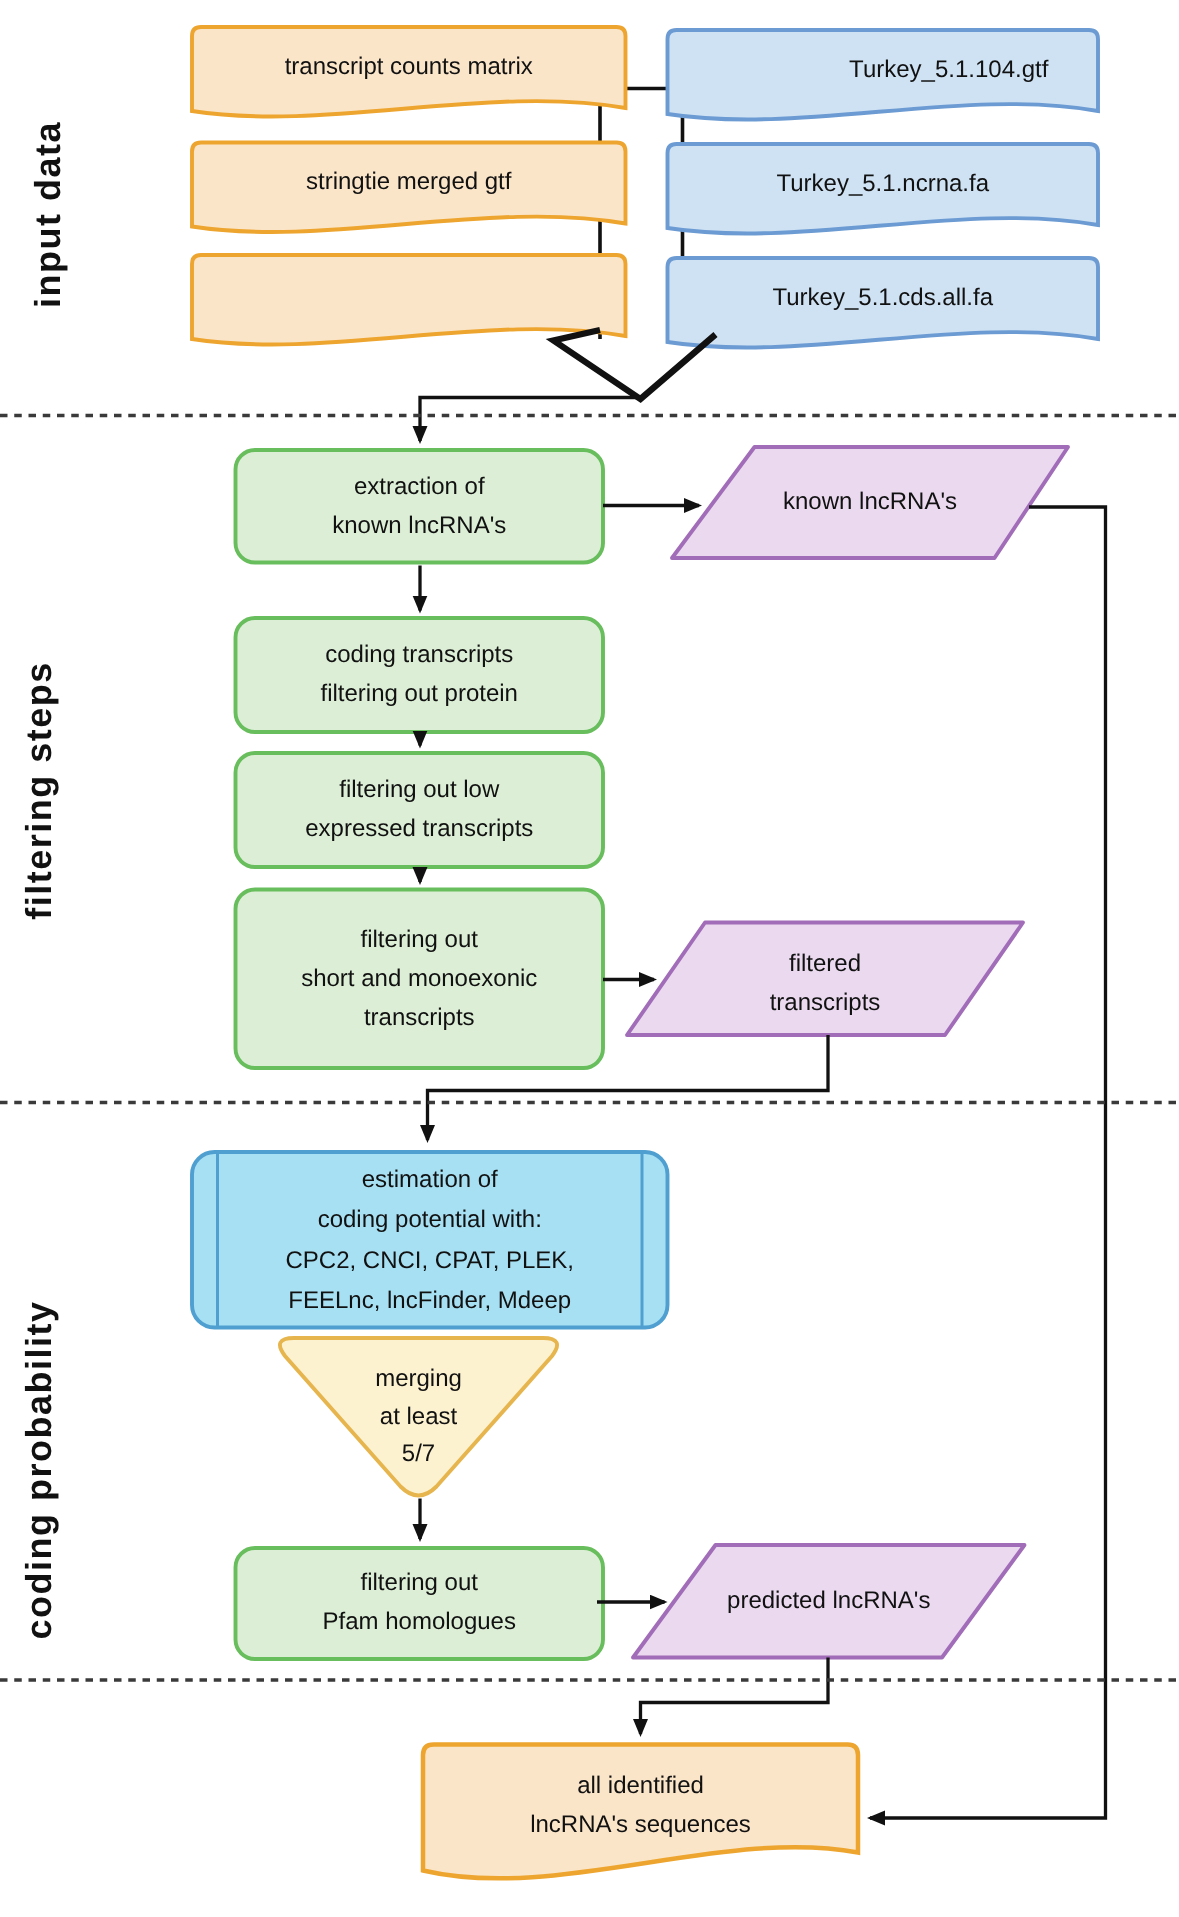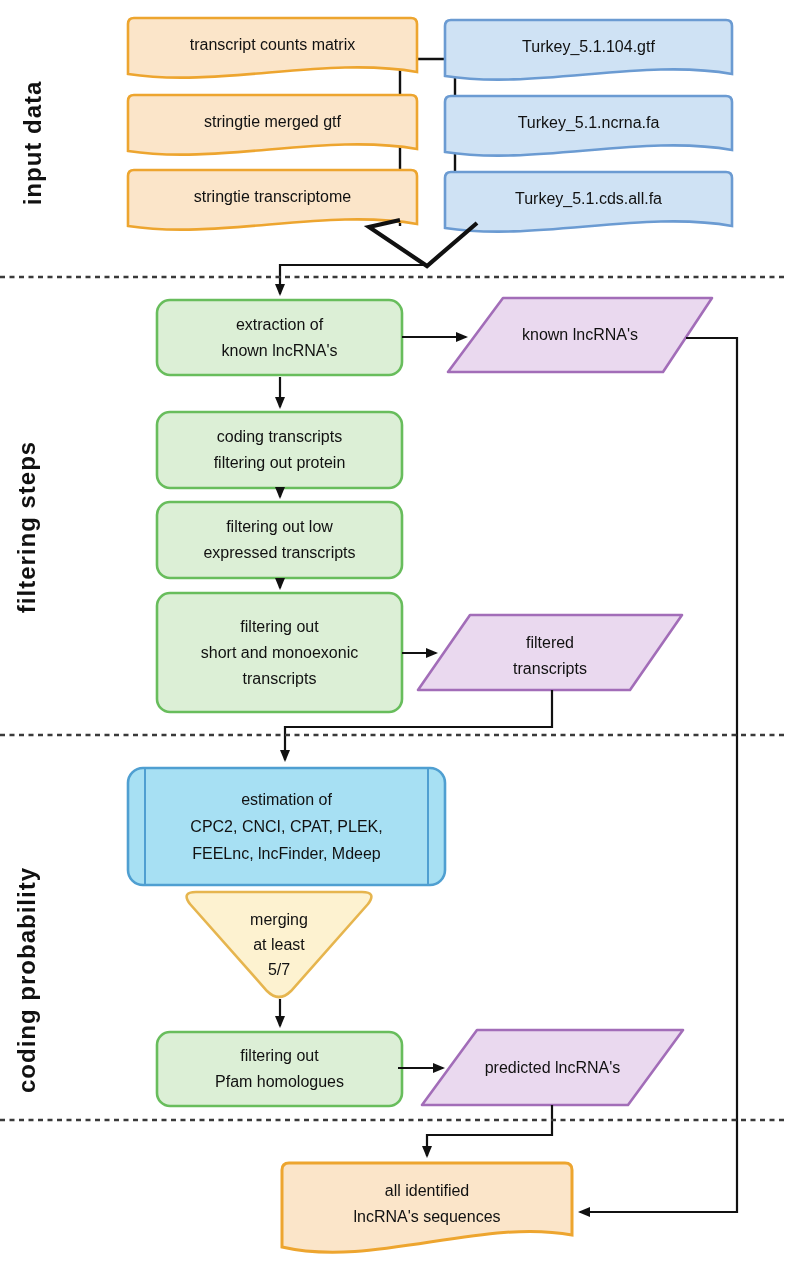--- a/index.html
+++ b/index.html
@@ -97,24 +97,21 @@
   <div class="side-lbl" style="left:-123px;top:965px;width:300px;height:30px;">
     <span>coding probability</span>
   </div>
 
   <div class="lbl" style="left:128px;top:18px;width:289px;height:54px;">
     <div>transcript counts matrix</div>
   </div>
   <div class="lbl" style="left:128px;top:95px;width:289px;height:54px;">
     <div>stringtie merged gtf</div>
   </div>
-  <div class="lbl" style="left:128px;top:170px;width:289px;height:54px;">
-    <div>stringtie transcriptome</div>
-  </div>
-  <div class="lbl" style="left:445px;top:20px;width:287px;height:54px;">
+  <div class="lbl" style="left:445px;top:20px;width:287px;height:54px;padding-left:44px;">
     <div>Turkey_5.1.104.gtf</div>
   </div>
   <div class="lbl" style="left:445px;top:96px;width:287px;height:54px;">
     <div>Turkey_5.1.ncrna.fa</div>
   </div>
   <div class="lbl" style="left:445px;top:172px;width:287px;height:54px;">
     <div>Turkey_5.1.cds.all.fa</div>
   </div>
 
   <div class="lbl" style="left:157px;top:300px;width:245px;height:75px;justify-content:center;">
@@ -137,20 +134,21 @@
     <div>short and monoexonic</div>
     <div>transcripts</div>
   </div>
   <div class="lbl" style="left:418px;top:615px;width:264px;height:82px;">
     <div>filtered</div>
     <div>transcripts</div>
   </div>
 
   <div class="lbl" style="left:128px;top:768px;width:317px;height:117px;line-height:27px;text-align:center;">
     <div>estimation of</div>
+    <div>coding potential with:</div>
     <div>CPC2, CNCI, CPAT, PLEK,</div>
     <div>FEELnc, lncFinder, Mdeep</div>
   </div>
   <div class="lbl" style="left:185px;top:900px;width:188px;height:88px;line-height:25px;">
     <div>merging</div>
     <div>at least</div>
     <div>5/7</div>
   </div>
   <div class="lbl" style="left:157px;top:1032px;width:245px;height:74px;">
     <div>filtering out</div>

